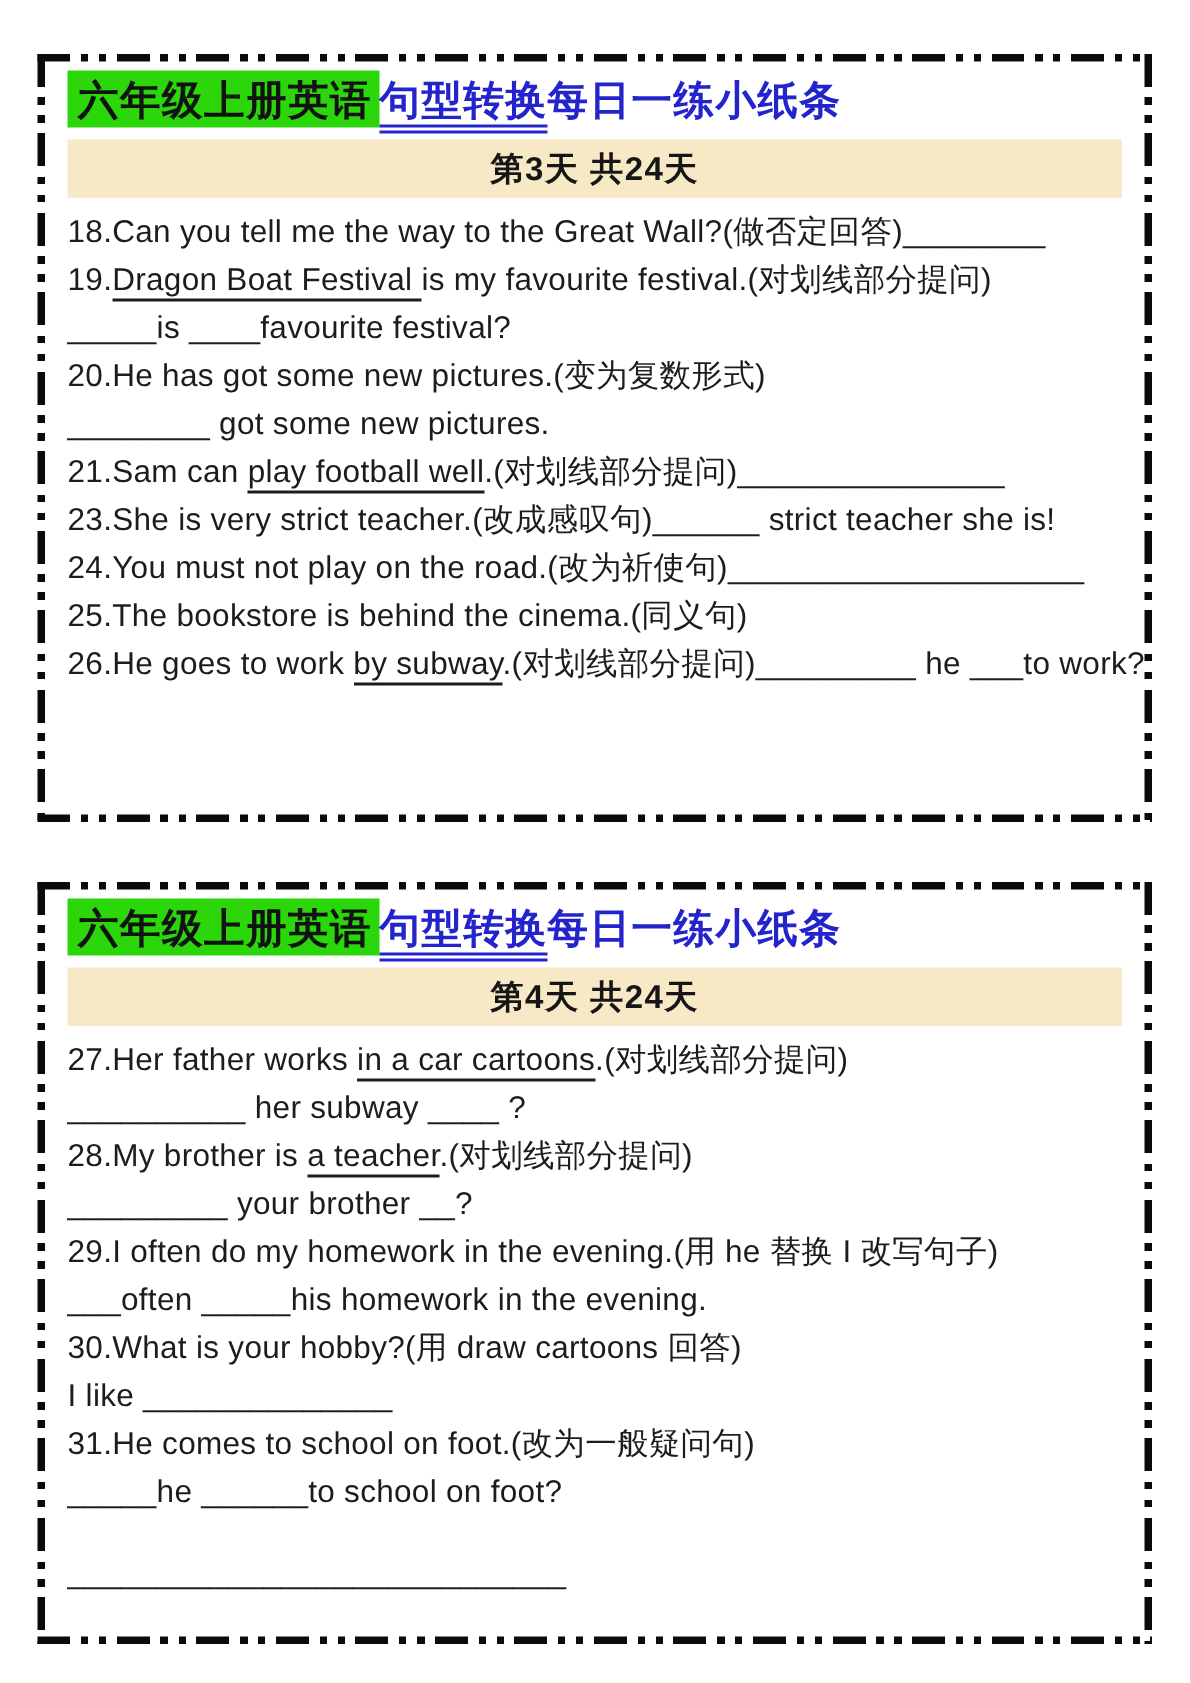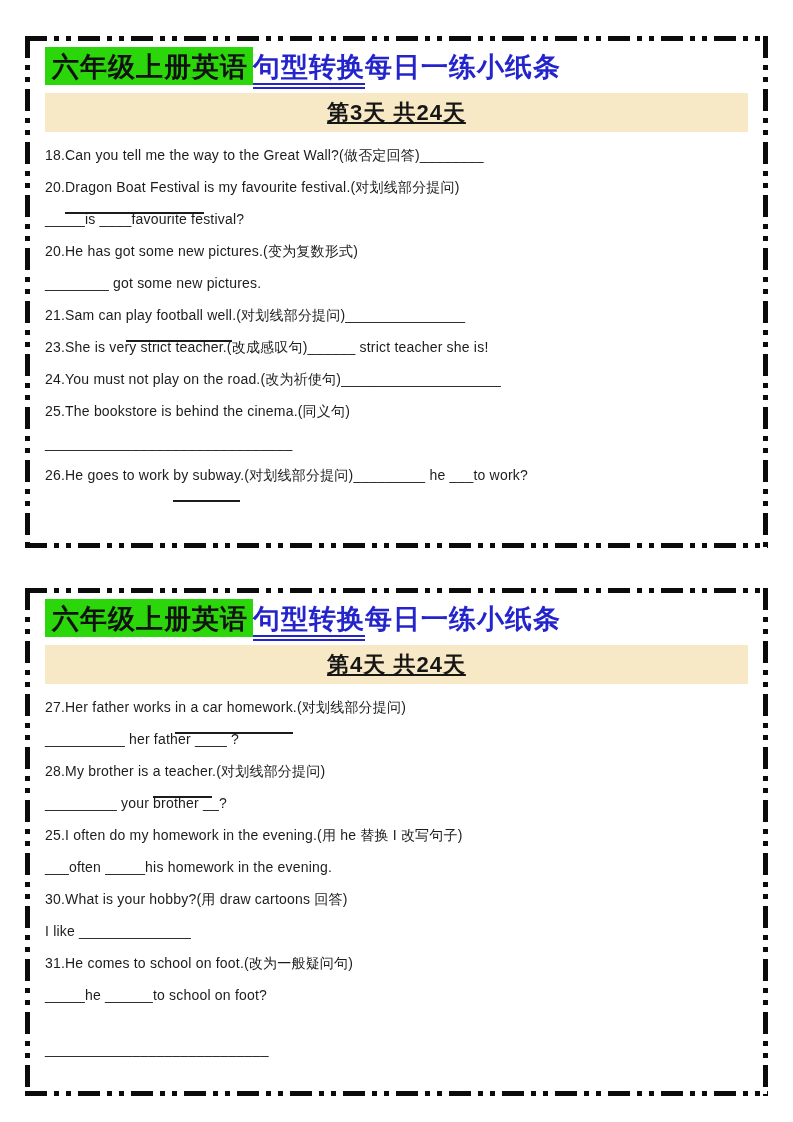--- a/index.html
+++ b/index.html
@@ -61,80 +61,78 @@
   }
   .banner{
     margin-top:8px;
     background:#f7e9c5;
     text-align:center;
     font-weight:bold;
     font-size:22px;
     color:#161616;
     padding:5px 0 4px 0;
     letter-spacing:1px;
-    text-decoration:underline;
   }
   .lines{margin-top:7px;}
   .qline{
-    font-size:14px;
+    font-size:21px;
     line-height:32px;
     min-height:32px;
     white-space:nowrap;
     letter-spacing:0.2px;
   }
   .qline:empty{min-height:22px;}
   .useg{
     border-bottom:2px solid #1c1c1c;
-    padding-bottom:17px;
+    padding-bottom:1px;
   }
 </style>
 </head>
 <body>
 
 <div class="sheet first">
   <div class="db db-h db-top"></div>
   <div class="db db-h db-bottom"></div>
   <div class="db db-v db-left"></div>
   <div class="db db-v db-right"></div>
 
   <div class="title"><span class="green">六年级上册英语</span><span class="blue-u">句型转换</span><span class="blue">每日一练小纸条</span></div>
 
   <div class="banner">第3天 共24天</div>
 
   <div class="lines">
       <div class="qline"><span class="">18.Can you tell me the way to the Great Wall?(做否定回答)________</span></div>
-      <div class="qline"><span class="">20.</span><span class="useg">Dragon Boat Festival </span><span class="">is my favourite festival.(对划线部分提问)</span></div>
+      <div class="qline"><span class="">19.</span><span class="useg">Dragon Boat Festival </span><span class="">is my favourite festival.(对划线部分提问)</span></div>
       <div class="qline"><span class="">_____is ____favourite festival?</span></div>
       <div class="qline"><span class="">20.He has got some new pictures.(变为复数形式)</span></div>
       <div class="qline"><span class="">________ got some new pictures.</span></div>
       <div class="qline"><span class="">21.Sam can </span><span class="useg">play football well</span><span class="">.(对划线部分提问)_______________</span></div>
       <div class="qline"><span class="">23.She is very strict teacher.(改成感叹句)______ strict teacher she is!</span></div>
       <div class="qline"><span class="">24.You must not play on the road.(改为祈使句)____________________</span></div>
       <div class="qline"><span class="">25.The bookstore is behind the cinema.(同义句)</span></div>
-      <div class="qline"><span class="">_______________________________</span></div>
       <div class="qline"><span class="">26.He goes to work </span><span class="useg">by subway</span><span class="">.(对划线部分提问)_________ he ___to work?</span></div>
     </div>
 </div>
 
 <div class="sheet second">
   <div class="db db-h db-top"></div>
   <div class="db db-h db-bottom"></div>
   <div class="db db-v db-left"></div>
   <div class="db db-v db-right"></div>
 
   <div class="title"><span class="green">六年级上册英语</span><span class="blue-u">句型转换</span><span class="blue">每日一练小纸条</span></div>
 
   <div class="banner">第4天 共24天</div>
 
   <div class="lines">
-      <div class="qline"><span class="">27.Her father works </span><span class="useg">in a car homework</span><span class="">.(对划线部分提问)</span></div>
-      <div class="qline"><span class="">__________ her father ____ ?</span></div>
+      <div class="qline"><span class="">27.Her father works </span><span class="useg">in a car cartoons</span><span class="">.(对划线部分提问)</span></div>
+      <div class="qline"><span class="">__________ her subway ____ ?</span></div>
       <div class="qline"><span class="">28.My brother is </span><span class="useg">a teacher</span><span class="">.(对划线部分提问)</span></div>
       <div class="qline"><span class="">_________ your brother __?</span></div>
-      <div class="qline"><span class="">25.I often do my homework in the evening.(用 he 替换 I 改写句子)</span></div>
+      <div class="qline"><span class="">29.I often do my homework in the evening.(用 he 替换 I 改写句子)</span></div>
       <div class="qline"><span class="">___often _____his homework in the evening.</span></div>
       <div class="qline"><span class="">30.What is your hobby?(用 draw cartoons 回答)</span></div>
       <div class="qline"><span class="">I like ______________</span></div>
       <div class="qline"><span class="">31.He comes to school on foot.(改为一般疑问句)</span></div>
       <div class="qline"><span class="">_____he ______to school on foot?</span></div>
       <div class="qline"></div>
       <div class="qline"><span class="">____________________________</span></div>
     </div>
 </div>
 

